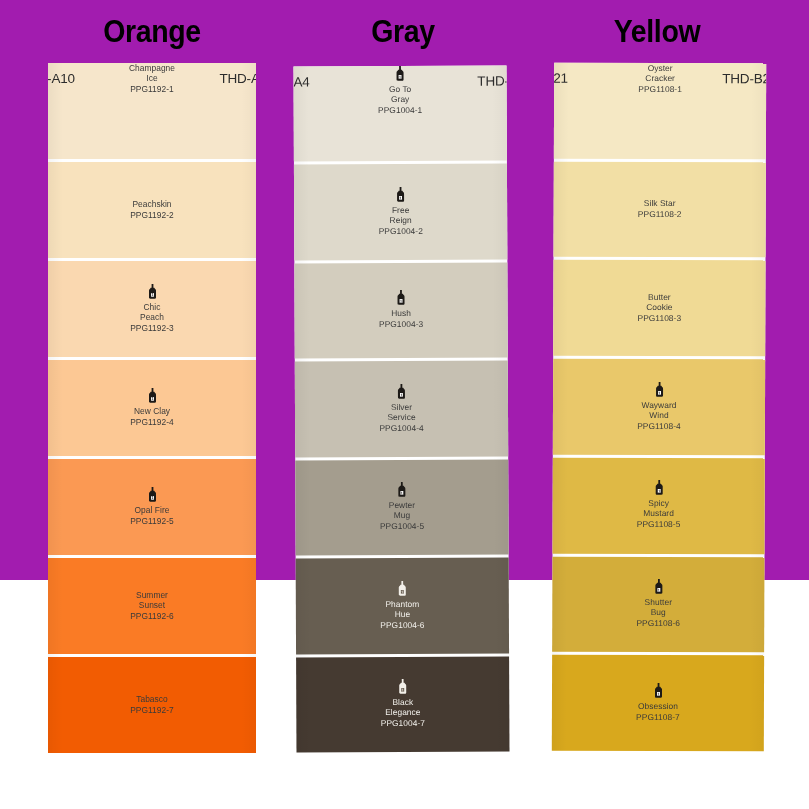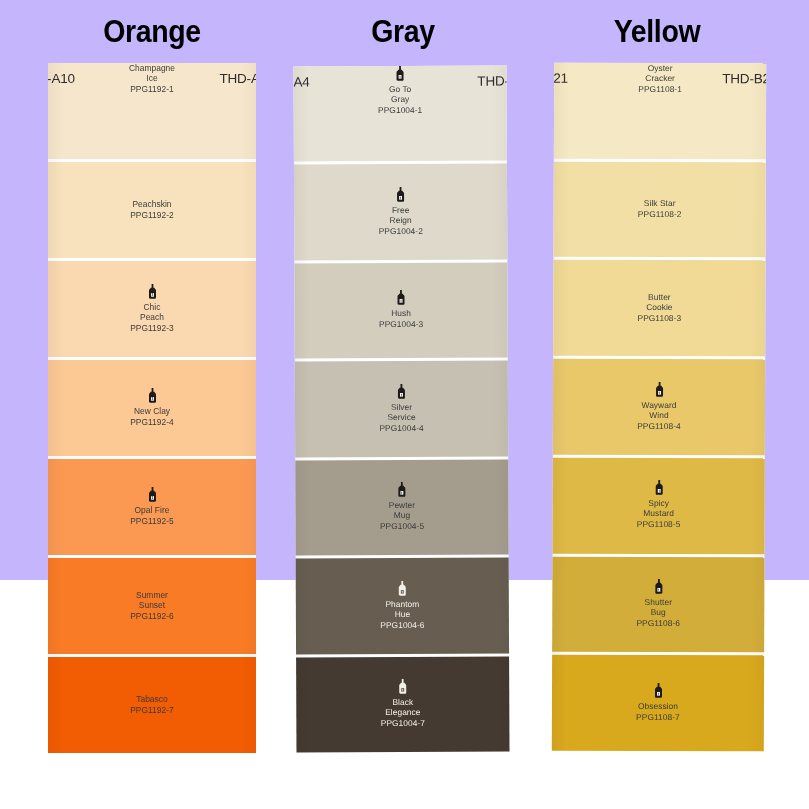--- a/index.html
+++ b/index.html
@@ -12,21 +12,21 @@
     height: 809px;
     font-family: "Liberation Sans", sans-serif;
     overflow: hidden;
     position: relative;
   }
 
   #board {
     position: relative;
     width: 809px;
     height: 580px;
-    background: #c4b5fd;
+    background: #a21caf;
   }
 
   
   .heading {
     position: absolute;
     top: 14px;
     font-family: "Liberation Sans", sans-serif;
     font-weight: bold;
     font-size: 31px;
     letter-spacing: -0.4px;

